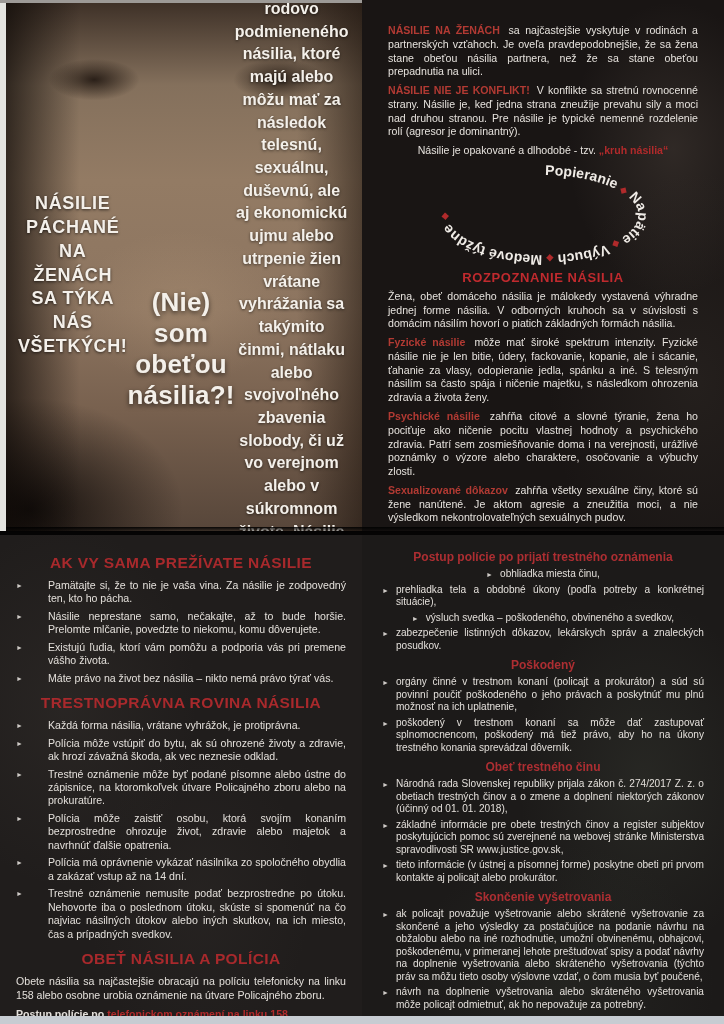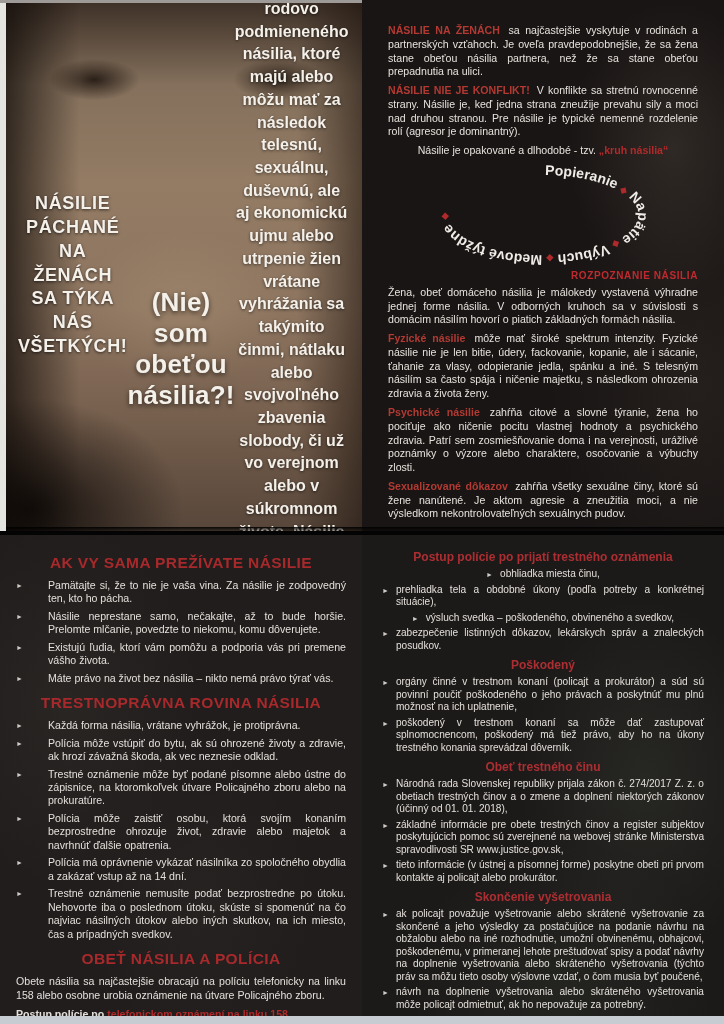--- a/index.html
+++ b/index.html
@@ -45,21 +45,21 @@
       radial-gradient(150px 210px at 86% 28%, rgba(128,112,100,.22), rgba(128,112,100,0) 70%),
       radial-gradient(210px 300px at 92% 72%, rgba(96,86,76,.16), rgba(96,86,76,0) 70%),
       #191514;
     color:#e6e2dd;padding:24px 26px 0;
   }
   .p2 p{font-size:10.6px;line-height:1.3;text-align:justify;margin-bottom:5px;}
   .lead{color:#b23a33;font-weight:bold;margin-right:3px;}
   .cycle-caption{text-align:center !important;font-size:10.8px;margin:3px 0 1px;}
   .hl{color:#b02a2b;font-weight:bold;}
   .cycle-svg{display:block;margin:0 auto;}
-  .rec-title{color:#c02a2e;font-weight:bold;font-size:10px;text-align:right;
+  .rec-title{color:#c02a2e;font-weight:bold;font-size:13px;text-align:center;
     letter-spacing:.6px;margin:3px 0 5px;}
 
   
   .p3,.p4{border-top:4px solid #050404;color:#e3dfda;}
   .p3{
     background:
       radial-gradient(190px 260px at 18% 35%, rgba(120,110,100,.10), rgba(120,110,100,0) 70%),
       radial-gradient(160px 220px at 55% 75%, rgba(110,100,92,.08), rgba(110,100,92,0) 70%),
       #201d1c;
     padding:10px 16px 0;

